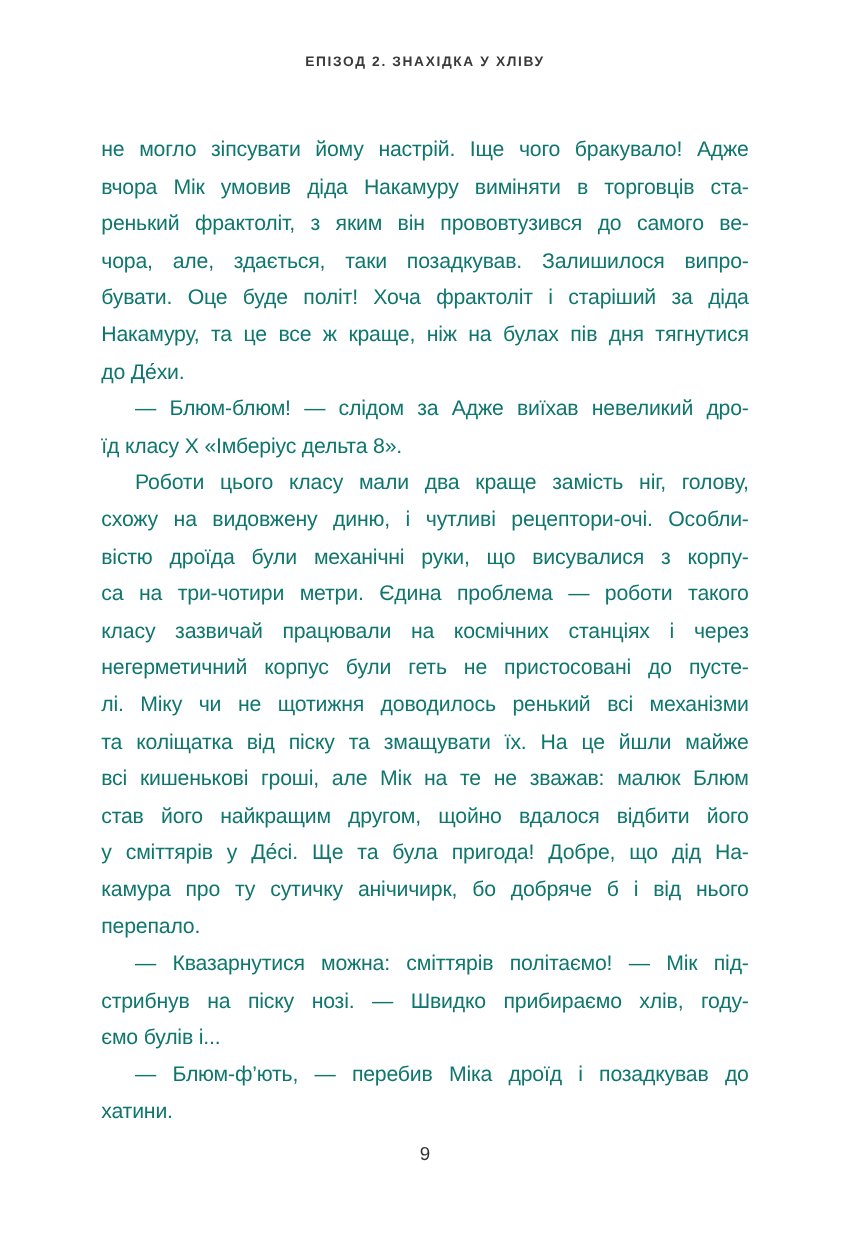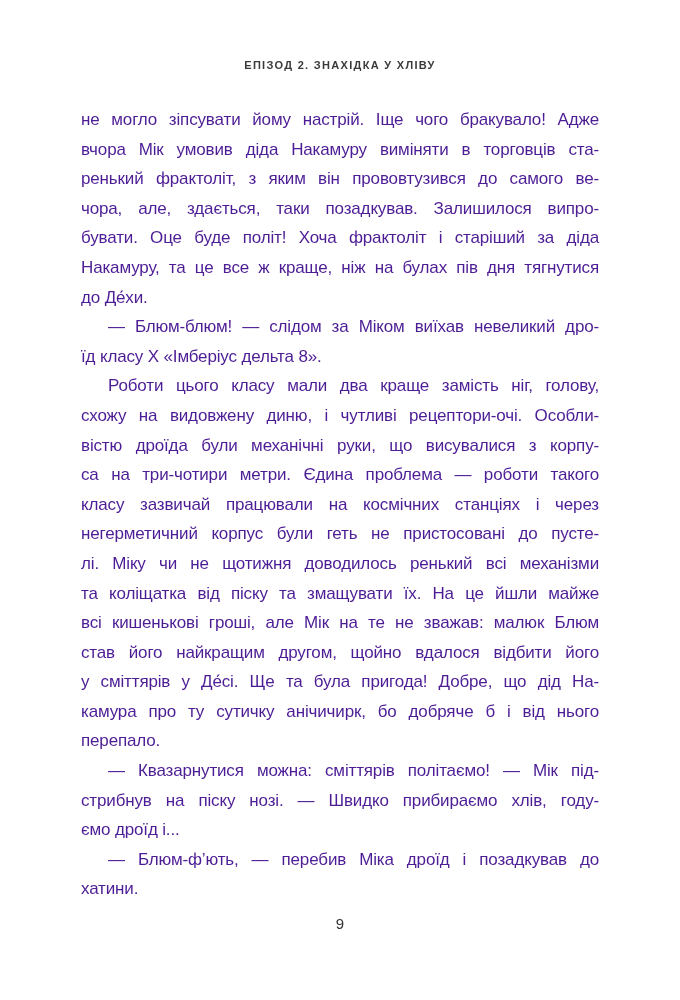--- a/index.html
+++ b/index.html
@@ -10,21 +10,21 @@
   .page {
     position: relative;
     width: 680px;
     height: 1000px;
     background: #ffffff;
     overflow: hidden;
     font-family: "Liberation Sans", "DejaVu Sans", sans-serif;
   }
   .running-header {
     position: absolute;
-    top: 59px;
+    top: 44px;
     left: 0;
     right: 0;
     text-align: center;
     font-size: 11px;
     font-weight: bold;
     letter-spacing: 1.3px;
     color: #3a3a3a;
   }
   .body-text {
     position: absolute;
@@ -64,53 +64,53 @@
     font-size: 15px;
     color: #333333;
   }
 </style>
 </head>
 <body>
 
 <div class="page" style="background: rgb(255, 255, 255);">
   <div class="running-header" style="color: rgb(58, 58, 58);">ЕПІЗОД 2. ЗНАХІДКА У ХЛІВУ</div>
 
-  <div class="body-text" style="color: #4c1d95;">
+  <div class="body-text" style="color: #0f766e;">
       <div class="paragraph">
         <div class="line">не могло зіпсувати йому настрій. Іще чого бракувало! Адже</div>
         <div class="line">вчора Мік умовив діда Накамуру виміняти в торговців ста-</div>
         <div class="line">ренький фрактоліт, з яким він прововтузився до самого ве-</div>
         <div class="line">чора, але, здається, таки позадкував. Залишилося випро-</div>
         <div class="line">бувати. Оце буде політ! Хоча фрактоліт і старіший за діда</div>
         <div class="line">Накамуру, та це все ж краще, ніж на булах пів дня тягнутися</div>
         <div class="line last">до Де́хи.</div>
       </div>
       <div class="paragraph">
-        <div class="line indent">— Блюм-блюм! — слідом за Міком виїхав невеликий дро-</div>
+        <div class="line indent">— Блюм-блюм! — слідом за Адже виїхав невеликий дро-</div>
         <div class="line last">їд класу Х «Імберіус дельта 8».</div>
       </div>
       <div class="paragraph">
         <div class="line indent">Роботи цього класу мали два краще замість ніг, голову,</div>
         <div class="line">схожу на видовжену диню, і чутливі рецептори-очі. Особли-</div>
         <div class="line">вістю дроїда були механічні руки, що висувалися з корпу-</div>
         <div class="line">са на три-чотири метри. Єдина проблема — роботи такого</div>
         <div class="line">класу зазвичай працювали на космічних станціях і через</div>
         <div class="line">негерметичний корпус були геть не пристосовані до пусте-</div>
         <div class="line">лі. Міку чи не щотижня доводилось ренький всі механізми</div>
         <div class="line">та коліщатка від піску та змащувати їх. На це йшли майже</div>
         <div class="line">всі кишенькові гроші, але Мік на те не зважав: малюк Блюм</div>
         <div class="line">став його найкращим другом, щойно вдалося відбити його</div>
         <div class="line">у сміттярів у Де́сі. Ще та була пригода! Добре, що дід На-</div>
         <div class="line">камура про ту сутичку анічичирк, бо добряче б і від нього</div>
         <div class="line last">перепало.</div>
       </div>
       <div class="paragraph">
         <div class="line indent">— Квазарнутися можна: сміттярів політаємо! — Мік під-</div>
         <div class="line">стрибнув на піску нозі. — Швидко прибираємо хлів, году-</div>
-        <div class="line last">ємо дроїд і...</div>
+        <div class="line last">ємо булів і...</div>
       </div>
       <div class="paragraph">
         <div class="line indent">— Блюм-ф’ють, — перебив Міка дроїд і позадкував до</div>
         <div class="line last">хатини.</div>
       </div>
     </div>
 
   <div class="page-number" style="color: rgb(51, 51, 51);">9</div>
 </div>
 

